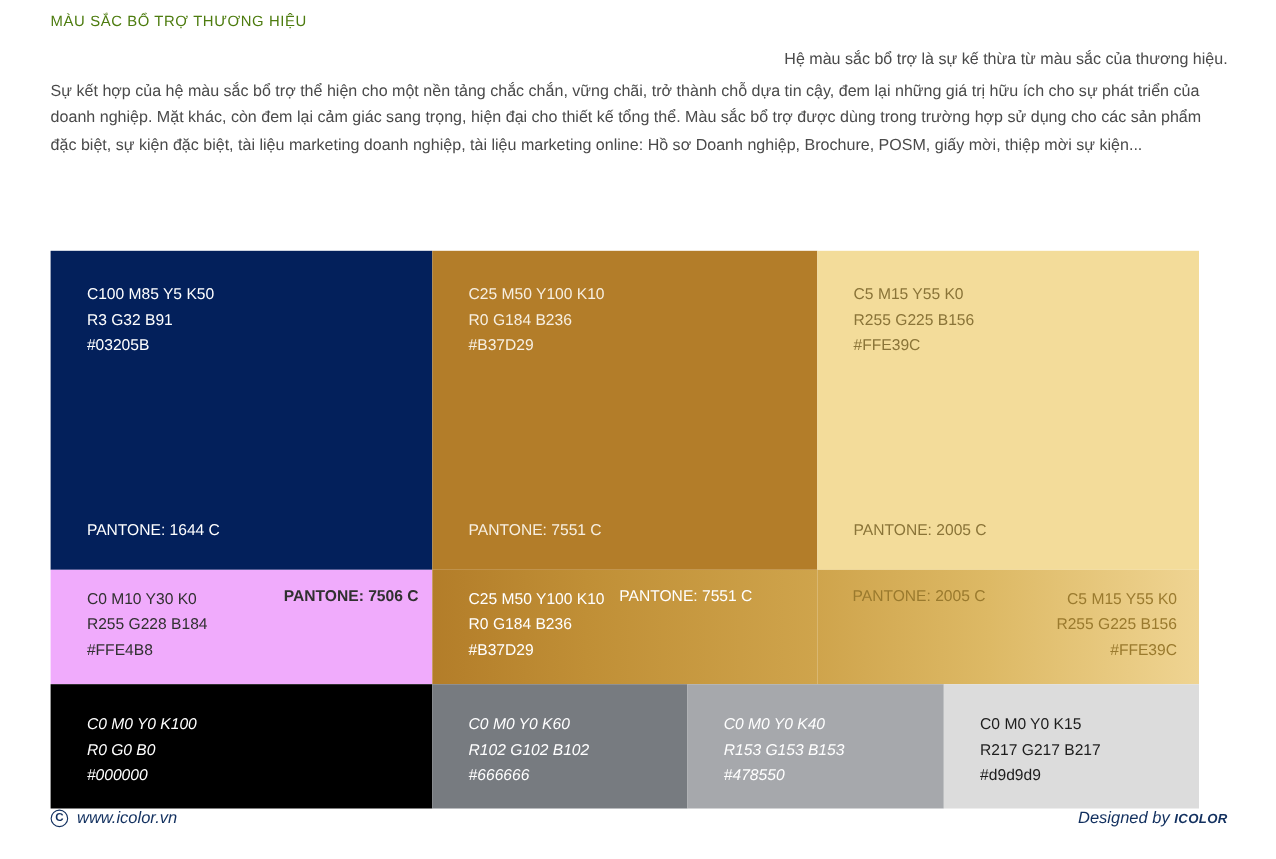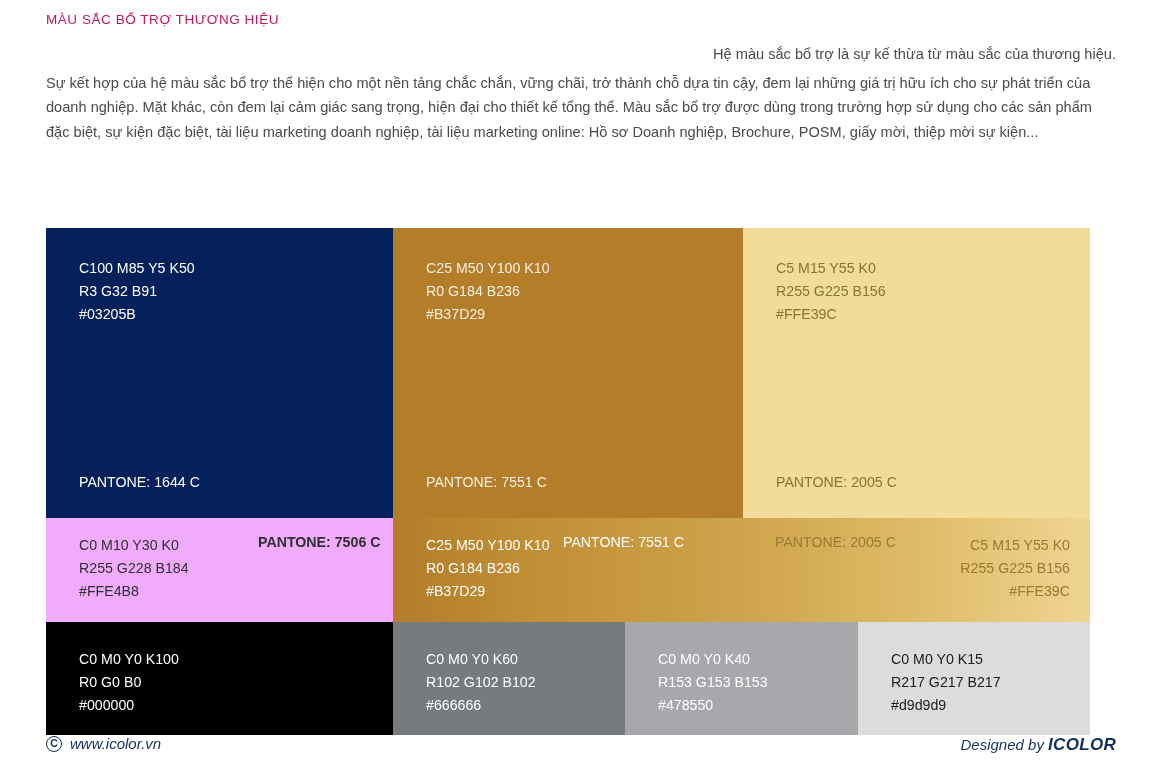--- a/index.html
+++ b/index.html
@@ -9,21 +9,21 @@
     background: #ffffff;
     font-family: "Liberation Sans", sans-serif;
     overflow: hidden;
   }
   .page { position: relative; width: 1160px; height: 781px; background:#fff; }
 
   
   .hdr-title {
     position: absolute; left: 46px; top: 12px;
     font-size: 13.5px; letter-spacing: .55px;
-    color: #be185d; font-weight: 400; white-space: nowrap;
+    color: #4d7c0f; font-weight: 400; white-space: nowrap;
   }
   .intro {
     position: absolute; left: 46px; top: 42px; width: 1070px;
     font-size: 14.6px; line-height: 24.5px; color: #4a4a4a;
   }
   .intro p { margin: 0; }
   .intro .lead { margin-bottom: 4px; text-align: right; }
 
   
   .palette {
@@ -79,21 +79,21 @@
   .g { position: absolute; top: 0; height: 100%; }
   .g-k100 { left: 0;     width: 347px; background: #000000; }
   .g-k60  { left: 347px; width: 232px; background: #777b80; }
   .g-k40  { left: 579px; width: 233px; background: #a6a8ac; }
   .g-k15  { left: 812px; width: 232px; background: #dcdcdc; }
 
   .g .codes {
     position: absolute; left: 33px; top: 26px;
     font-size: 14.2px; line-height: 23px; white-space: nowrap;
   }
-  .gt-white { color: #ffffff; }
+  .gt-white { color: #ffffff; font-style: italic; }
   .gt-black { color: #1d1d1d; }
 
   
   .footer {
     position: absolute; left: 46px; top: 735px;
     width: 1070px; height: 34px;
   }
   .foot-left {
     position: absolute; left: 0; top: 0;
     display: flex; align-items: center; gap: 8px;
@@ -102,21 +102,21 @@
   .copy-mark {
     display: inline-flex; align-items: center; justify-content: center;
     width: 16px; height: 16px; border: 1.4px solid #12305f;
     border-radius: 50%; font-size: 10.5px; font-style: normal;
     line-height: 1; font-weight: 700; color: #12305f;
   }
   .foot-right {
     position: absolute; right: 0; top: 0;
     font-size: 15px; font-style: italic; color: #12305f; white-space: nowrap;
   }
-  .foot-right .brand { font-weight: 700; font-size: 17px; letter-spacing: .3px; }
+  .foot-right .brand { font-weight: 700; font-size: 12px; letter-spacing: .3px; }
 </style>
 </head>
 <body>
 
 <div class="page">
 
   <div class="hdr-title">MÀU SẮC BỔ TRỢ THƯƠNG HIỆU</div>
 
   <div class="intro">
     <p class="lead">Hệ màu sắc bổ trợ là sự kế thừa từ màu sắc của thương hiệu.</p>

